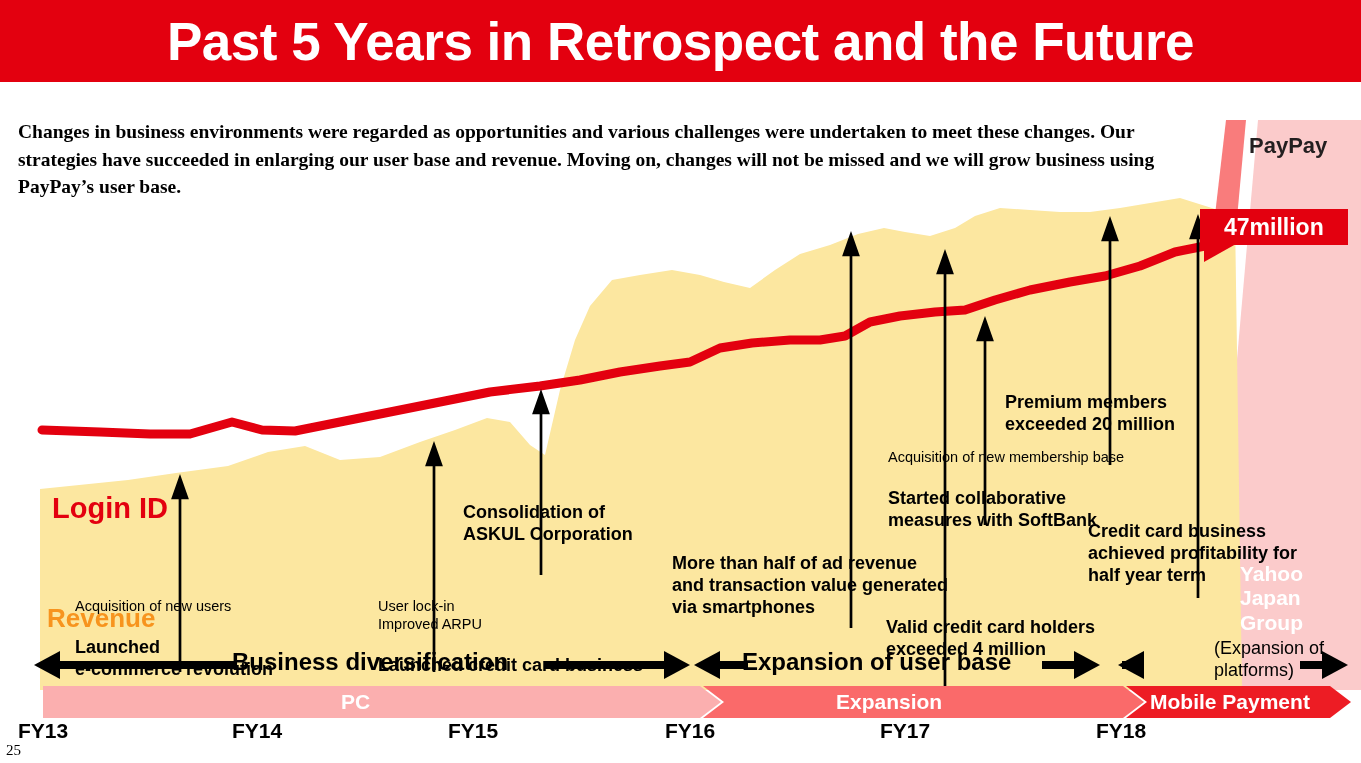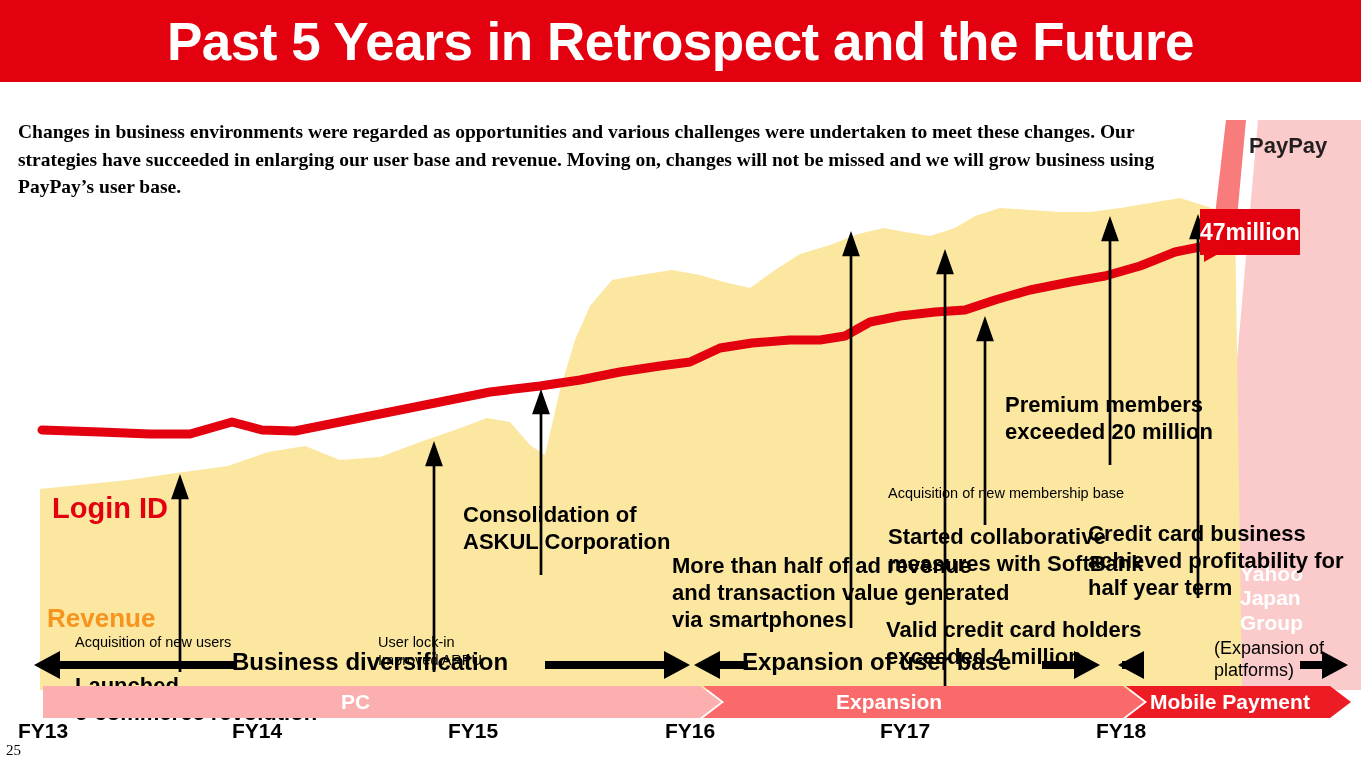--- a/index.html
+++ b/index.html
@@ -26,30 +26,30 @@
   #login-id-label{left:52px;top:392px;font-size:29px;color:#E3000F;}
   #revenue-label{left:47px;top:503px;font-size:26px;color:#F7941E;}
 
   
   #paypay-label{position:absolute;left:1249px;top:133px;font-size:22px;
       font-weight:bold;color:#231f20;white-space:nowrap;}
   #yahoo-label{position:absolute;left:1240px;top:562px;font-size:21px;
       font-weight:bold;color:#fff;line-height:1.16;text-align:left;}
 
   
-  #callout-47{position:absolute;left:1200px;top:209px;height:46px;
+  #callout-47{position:absolute;left:1200px;top:209px;height:36px;
       background:#E3000F;color:#fff;font-size:23px;font-weight:bold;
-      padding:0 0;display:flex;align-items:center;z-index:12;}
+      padding:0 24px;display:flex;align-items:center;z-index:12;}
   #callout-tail{position:absolute;left:1204px;top:244px;width:0;height:0;
       border-left:32px solid #E3000F;border-bottom:18px solid transparent;z-index:12;}
 
   
   .ann{position:absolute;color:#000;line-height:1.24;white-space:pre-line;}
-  .ann .sm{font-size:14.5px;font-weight:normal;display:block;margin-top:36px;}
-  .ann .bg{font-size:22px;font-weight:bold;display:block;}
+  .ann .sm{font-size:14.5px;font-weight:normal;display:block;}
+  .ann .bg{font-size:18px;font-weight:bold;display:block;}
 
   #ann-ecommerce{left:75px;top:578px;}
   #ann-creditcard{left:378px;top:578px;}
   #ann-askul{left:463px;top:481px;}
   #ann-adrev{left:672px;top:532px;}
   #ann-validcard{left:886px;top:596px;}
   #ann-softbank{left:888px;top:429px;}
   #ann-premium{left:1005px;top:371px;}
   #ann-ccprofit{left:1088px;top:500px;}
   #ann-expansion{left:1214px;top:638px;font-size:18px;font-weight:normal;

